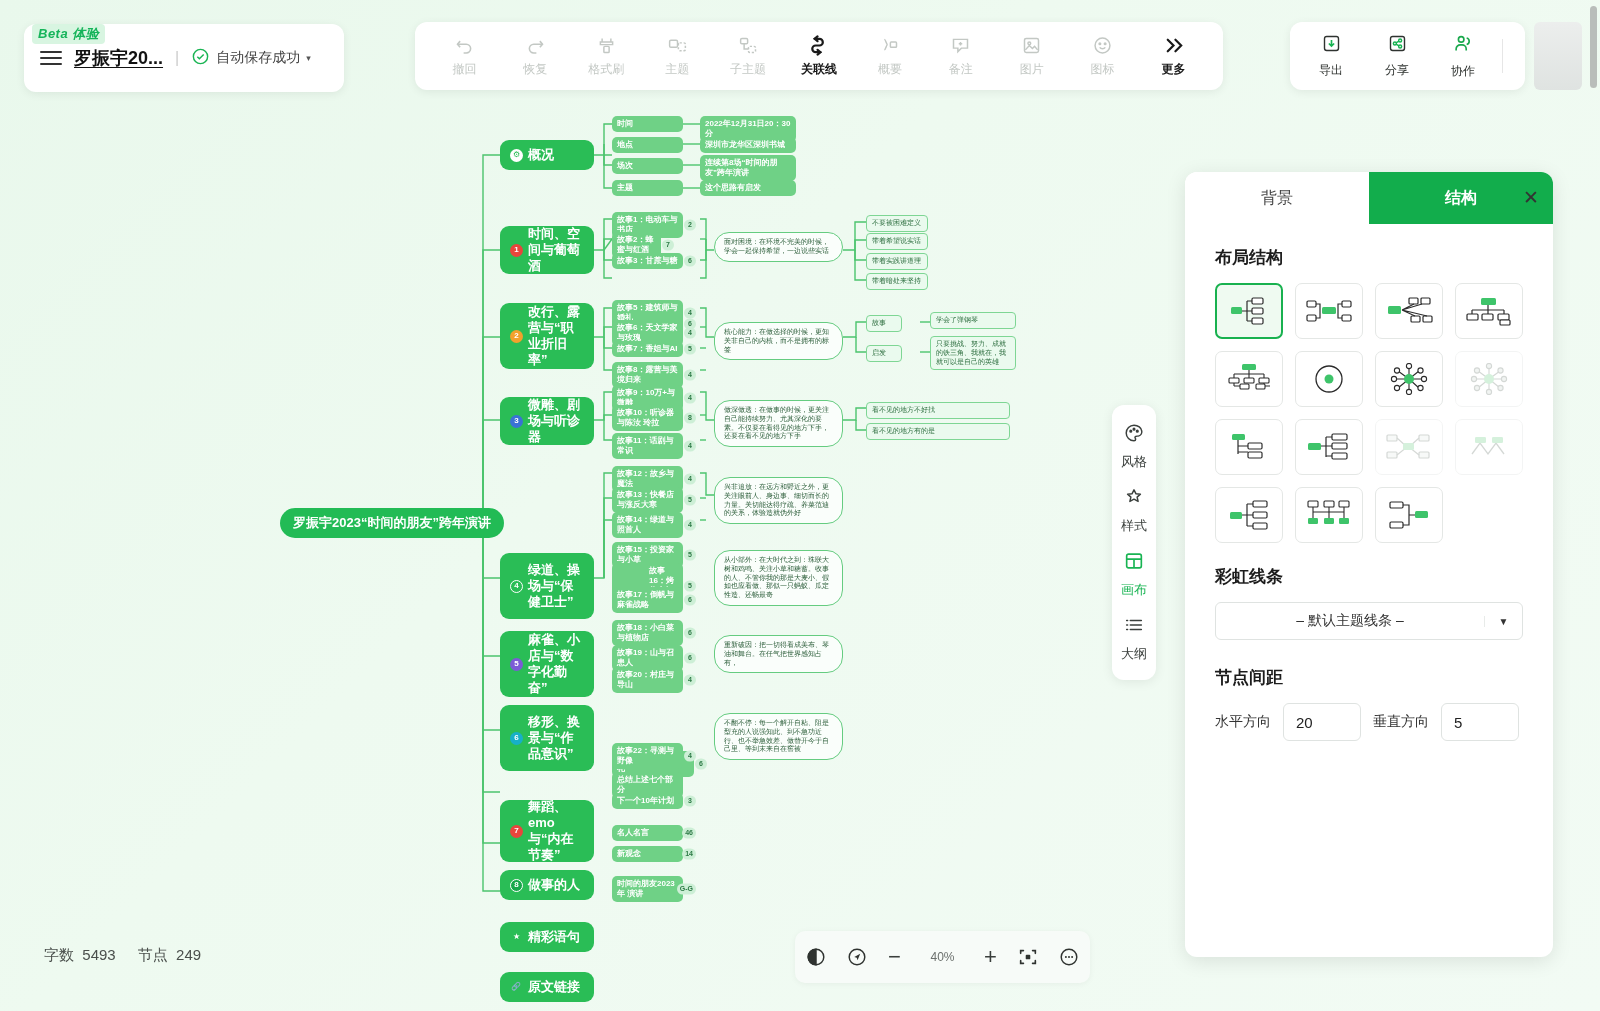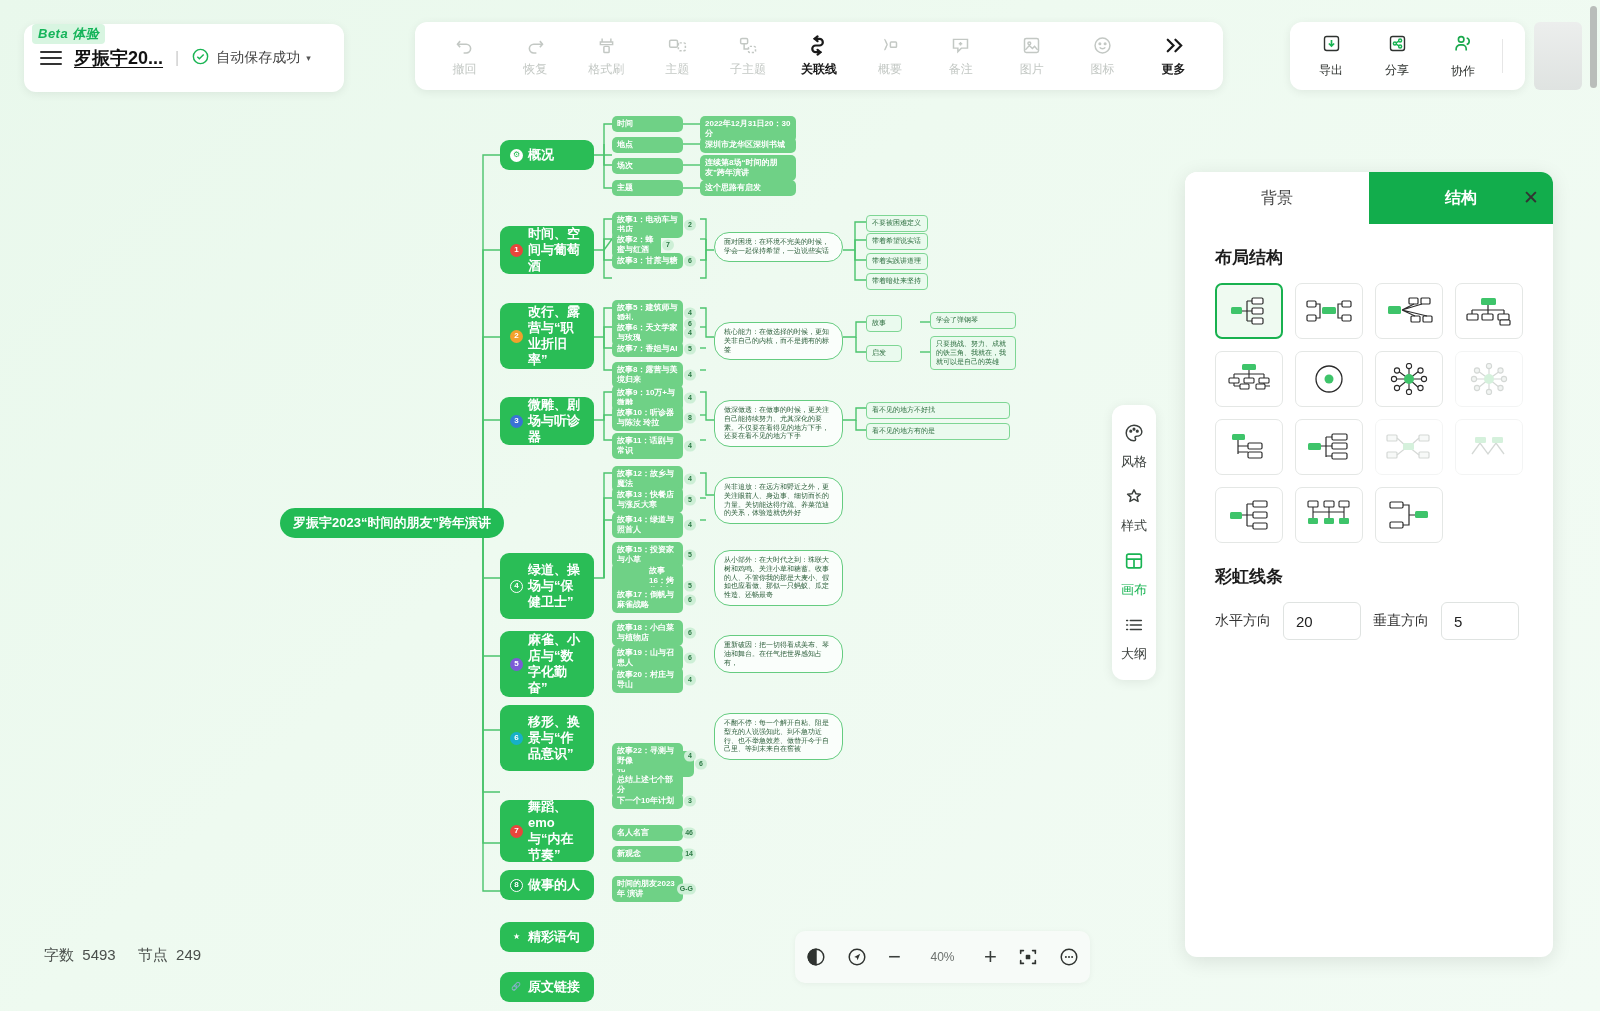--- a/index.html
+++ b/index.html
@@ -824,21 +824,26 @@
               <rect x="3" y="3" width="13" height="6" rx="1.2"></rect>
               <rect x="3" y="23" width="13" height="6" rx="1.2"></rect>
             </g>
             <path d="M16 6h6v20h-6M22 16h6" stroke="#2b2b2b" fill="none" stroke-width="1.2"></path>
             <rect x="28" y="12" width="13" height="7" rx="1.5" fill="#3ec46a"></rect>
           </svg>
       </div>
     </div>
 
     <div class="psec-title">彩虹线条</div>
-
+    <div class="selectrow">
+      <span class="val">– 默认主题线条 –</span>
+      <span class="arrow">▼</span>
+    </div>
+
+    <div class="psec-title">节点间距</div>
     <div class="spacing">
       <span class="splab">水平方向</span>
       <input class="spin" value="20" style="">
       <span class="splab">垂直方向</span>
       <input class="spin" value="5" style="">
     </div>
   </div>
 </div>
 
 <div class="status">

